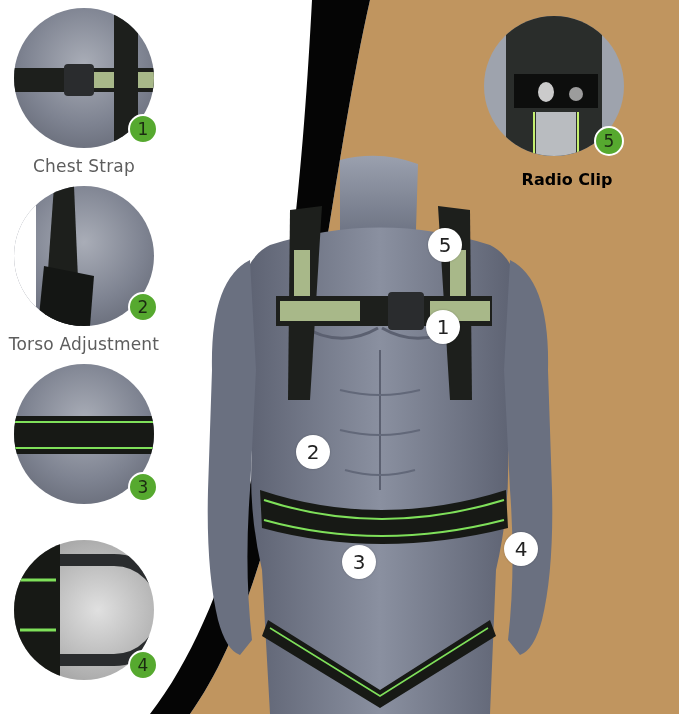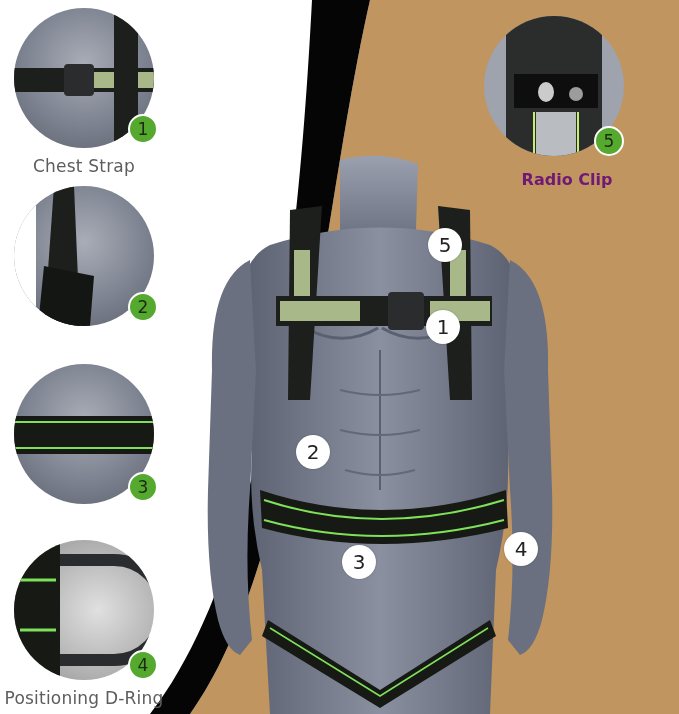--- a/index.html
+++ b/index.html
@@ -22,21 +22,21 @@
     display: flex; align-items: center; justify-content: center;
     border: 2px solid #ffffff;
     font-family: "DejaVu Sans", sans-serif;
   }
 
   .caption {
     position: absolute; color: #5d5d5d; font-size: 17px; white-space: nowrap;
     text-align: center; letter-spacing: 0.2px;
   }
   .caption-light {
-    position: absolute; color: #701a75; font-size: 16px; font-weight: bold;
+    position: absolute; color: #000000; font-size: 16px; font-weight: bold;
     text-align: center; line-height: 20px; white-space: nowrap;
   }
 
   
   .marker {
     position: absolute; width: 34px; height: 34px; border-radius: 50%;
     background: #ffffff; color: #222222; font-size: 20px;
     display: flex; align-items: center; justify-content: center;
     box-shadow: 0 0 2px rgba(0,0,0,0.25);
   }
@@ -111,40 +111,40 @@
   <div class="caption" style="left:0px; top:156px; width:168px;">Chest Strap</div>
 
   <div class="thumb" style="left:14px; top:186px; width:140px; height:140px;">
     <svg viewBox="0 0 140 140">
         <rect x="0" y="0" width="22" height="140" fill="#ffffff"></rect>
         <path d="M 40 0 L 60 0 L 66 140 L 30 140 Z" fill="#1d1f1c"></path>
         <path d="M 30 80 L 80 90 L 76 140 L 24 140 Z" fill="#141614"></path>
       </svg>
   </div>
   <div class="badge" style="left:128px; top:292px;">2</div>
+  <div class="caption" style="left:0px; top:334px; width:168px;">Torso Adjustment</div>
 
   <div class="thumb" style="left:14px; top:364px; width:140px; height:140px;">
     <svg viewBox="0 0 140 140">
         <rect x="0" y="52" width="140" height="38" fill="#171915"></rect>
         <line x1="0" y1="58" x2="140" y2="58" stroke="#7fe05a" stroke-width="2"></line>
         <line x1="0" y1="84" x2="140" y2="84" stroke="#7fe05a" stroke-width="2"></line>
       </svg>
   </div>
   <div class="badge" style="left:128px; top:472px;">3</div>
 
   <div class="thumb" style="left:14px; top:540px; width:140px; height:140px; background: radial-gradient(circle at 60% 50%, #e0e0e0 0%, #b0b0b0 60%, #8a8a8a 100%);">
     <svg viewBox="0 0 140 140">
         <rect x="0" y="0" width="46" height="140" fill="#171915"></rect>
         <line x1="6" y1="40" x2="42" y2="40" stroke="#7fe05a" stroke-width="3"></line>
         <line x1="6" y1="90" x2="42" y2="90" stroke="#7fe05a" stroke-width="3"></line>
         <path d="M 46 20 L 100 20 A 50 50 0 0 1 100 120 L 46 120" stroke="#2a2c2e" stroke-width="12" fill="none"></path>
       </svg>
   </div>
   <div class="badge" style="left:128px; top:650px;">4</div>
-  <div class="caption" style="left:0px; top:688px; width:168px;">Positioning D-Ring</div>
 
   <div class="thumb" style="left:484px; top:16px; width:140px; height:140px; background: #9ea3ad;">
     <svg viewBox="0 0 140 140">
         <rect x="22" y="0" width="96" height="140" fill="#2a2d2b"></rect>
         <rect x="30" y="58" width="84" height="34" fill="#0d0e0d"></rect>
         <ellipse cx="62" cy="76" rx="8" ry="10" fill="#cbcbcb"></ellipse>
         <circle cx="92" cy="78" r="7" fill="#9c9c9c"></circle>
         <rect x="52" y="96" width="40" height="44" fill="#b9bcc0"></rect>
         <line x1="50" y1="96" x2="50" y2="140" stroke="#c5f070" stroke-width="2"></line>
         <line x1="94" y1="96" x2="94" y2="140" stroke="#c5f070" stroke-width="2"></line>

